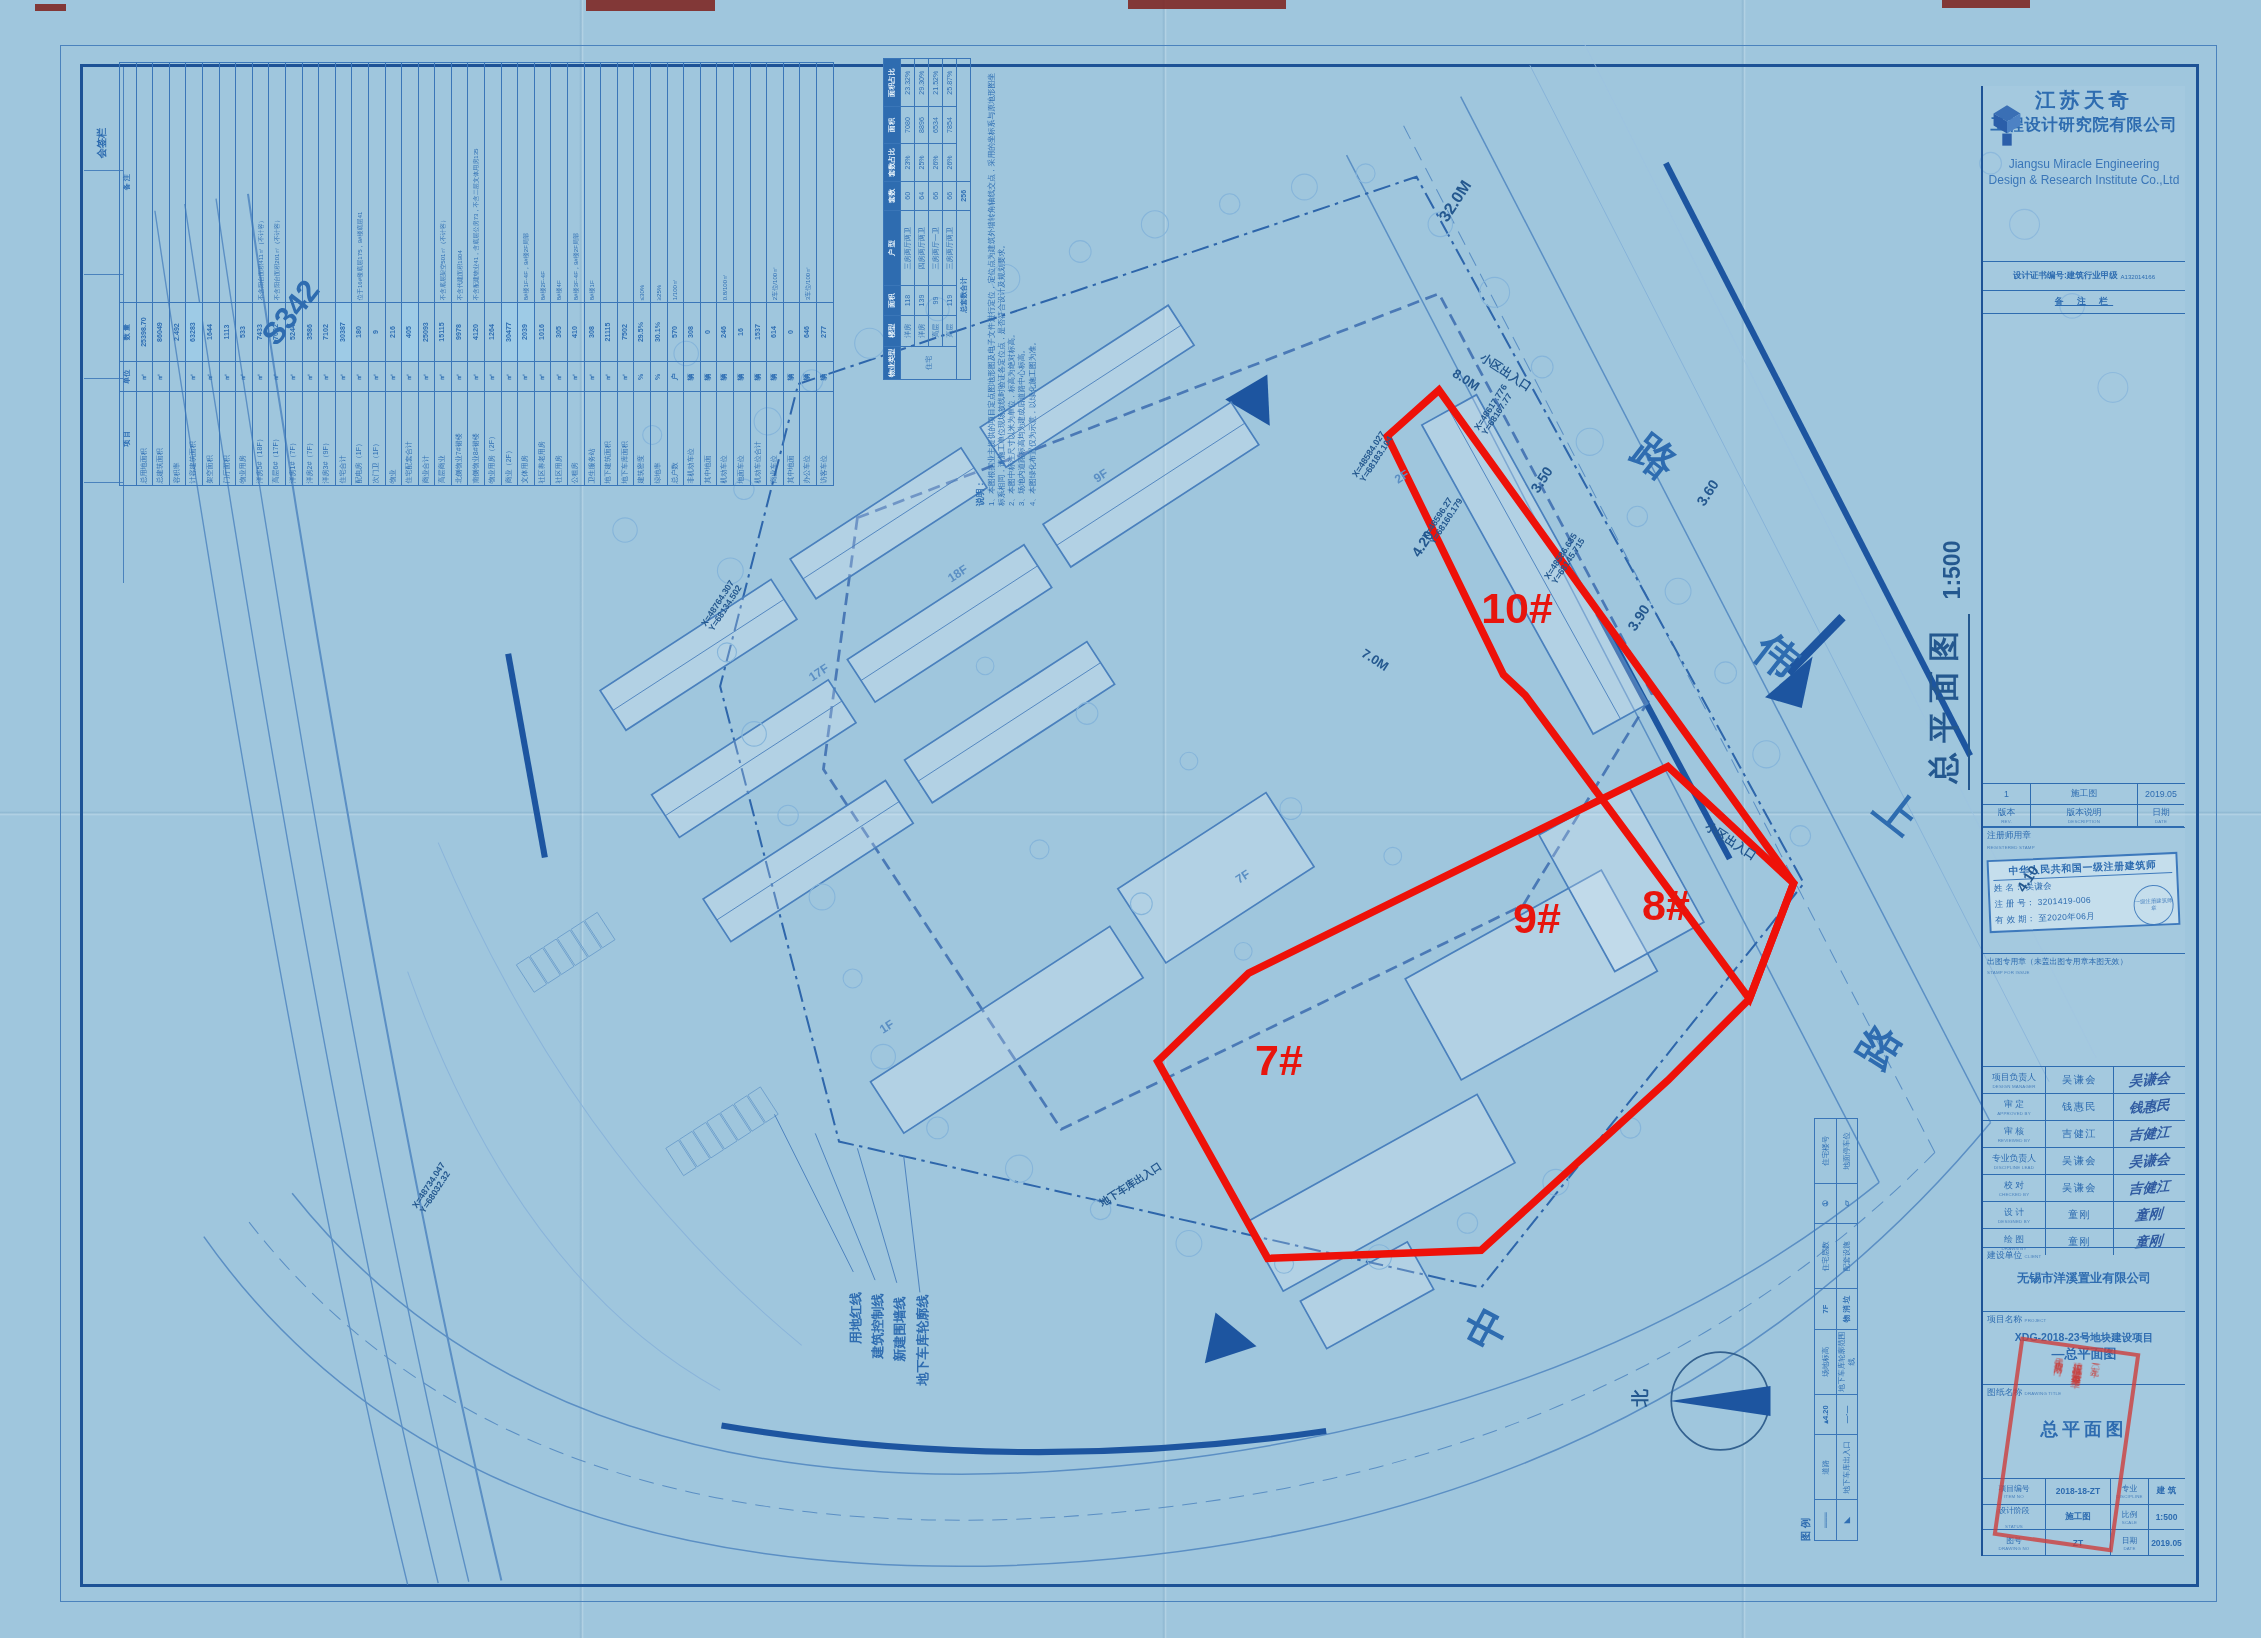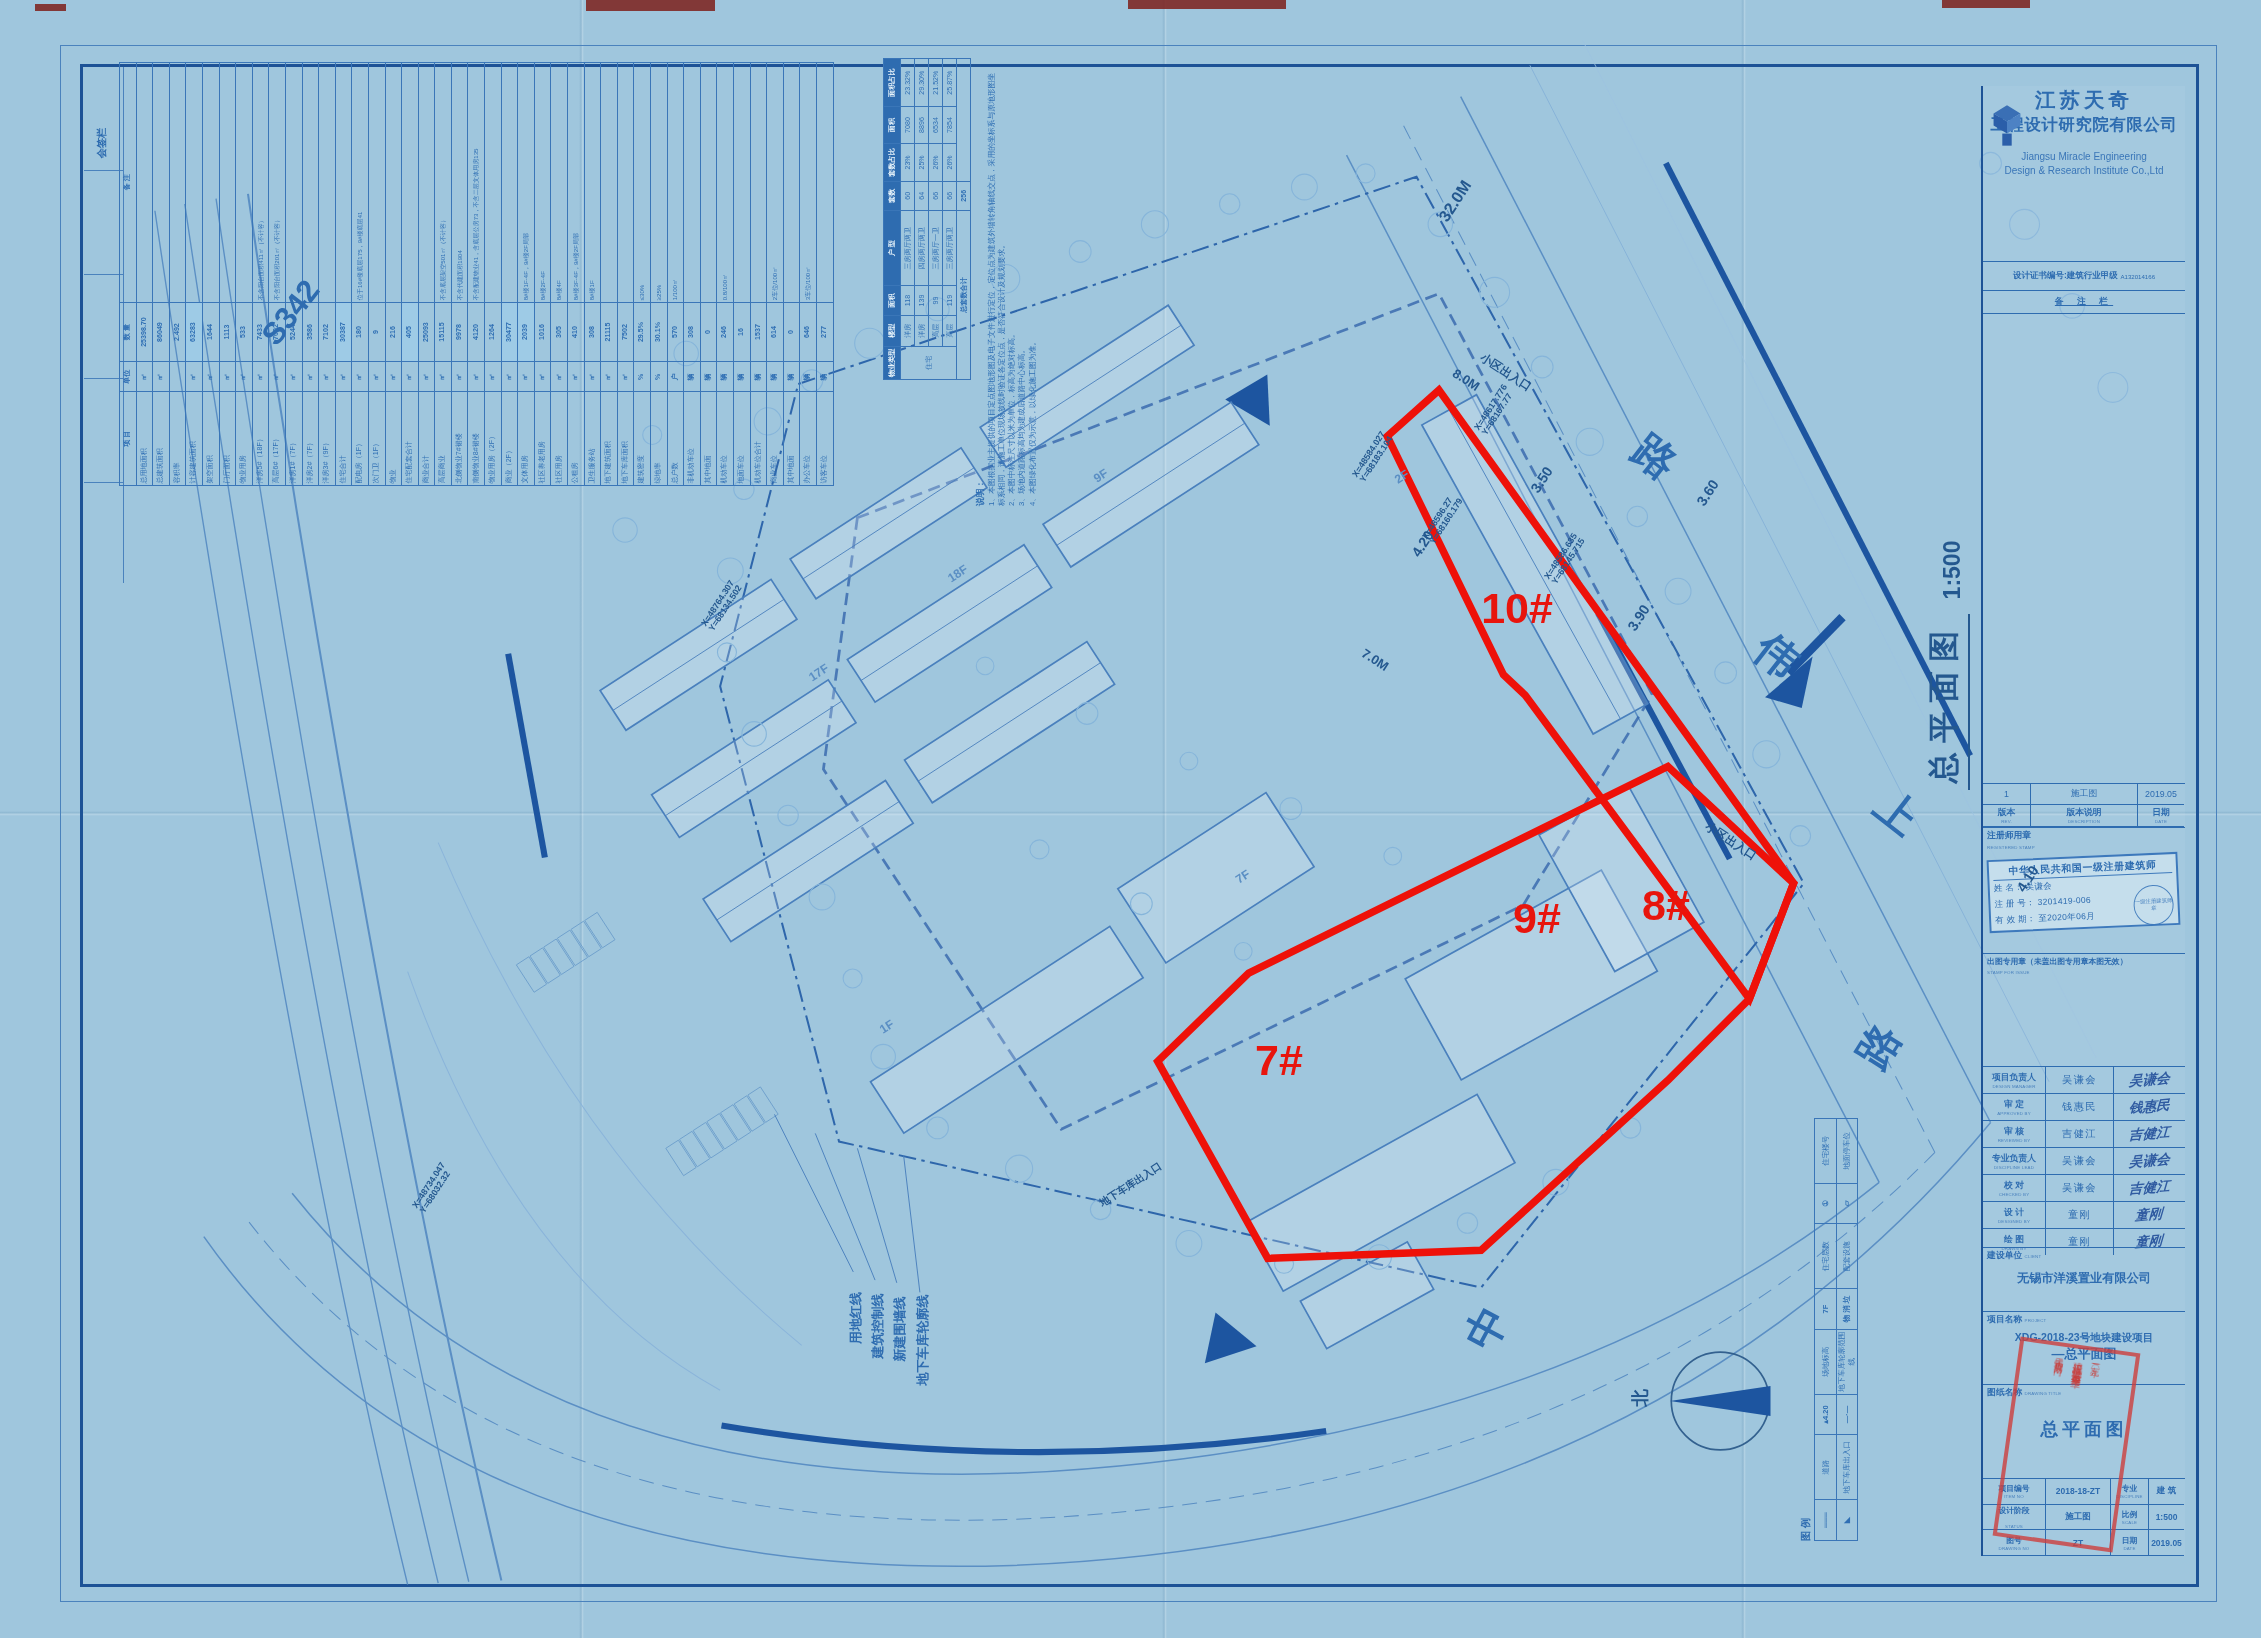--- a/index.html
+++ b/index.html
@@ -31,26 +31,26 @@
   .notes .nt{font-weight:bold;font-size:8.8px;}
   
   .ann{position:absolute;white-space:pre-line;font-weight:bold;transform:translate(-50%,-50%);line-height:1.05;}
   
   .vtitle{position:absolute;left:1922px;top:790px;width:489px;height:48px;transform:rotate(-90deg);transform-origin:top left;display:flex;align-items:flex-end;gap:15px;}
   .vtitle .t{font-size:31px;font-weight:bold;color:#24588f;border-bottom:2.7px double #24588f;padding:0 6.8px 2.7px 6.8px;letter-spacing:9.5px;}
   .vtitle .s{font-size:23px;font-weight:bold;color:#24588f;padding-bottom:4.1px;}
   
   .tb{position:absolute;left:1981px;top:86px;width:202px;height:1470px;border-left:2px solid #1d5296;background:rgba(255,255,255,.06);font-size:8.2px;}
   .tb .sec{border-top:1.4px solid #2e6cb0;position:relative;box-sizing:border-box;}
-  .tb .cn{font-size:8.8px;font-weight:bold;}
+  .tb .cn{font-size:8.8px;font-weight:normal;}
   .tb .en{font-size:4.4px;color:#4a82bd;letter-spacing:0.2px;}
   .logo{display:block;margin:17.7px auto 4.1px auto;}
   .cname1{text-align:center;font-size:20.4px;font-weight:bold;letter-spacing:4.1px;}
   .cname2{text-align:center;font-size:16.3px;font-weight:bold;letter-spacing:0.7px;}
-  .ceng{text-align:center;font-size:10px;margin-top:14px;line-height:1.35;color:#3a76b8;}
+  .ceng{text-align:center;font-size:12px;margin-top:20px;line-height:1.35;color:#3a76b8;}
   .certrow{display:flex;align-items:center;justify-content:center;height:100%;font-size:8.5px;font-weight:bold;gap:2.7px;}
   .certrow .no{font-size:6.1px;font-weight:normal;}
   .remarklbl{display:flex;align-items:center;justify-content:center;height:100%;font-size:8.8px;letter-spacing:5.4px;font-weight:bold;text-decoration:underline;}
   .grid3{display:grid;grid-template-columns:48px 107px 46px;}
   .grid3 > div{border-right:1px solid #2e6cb0;border-bottom:1px solid #2e6cb0;display:flex;flex-direction:column;align-items:center;justify-content:center;min-height:20.4px;text-align:center;}
   .grid3 > div:nth-child(3n){border-right:none;}
   .seclbl{padding:2px 4.1px 0 4.1px;}
   .stampbox{margin:5.4px 5.4px;border:2px solid #3d79bc;transform:rotate(-2.5deg);padding:1.4px 4.1px;position:relative;background:rgba(230,243,250,.5);}
   .stampbox .h{font-size:9.9px;font-weight:bold;text-align:center;border-bottom:1.4px solid #3d79bc;padding:1.4px 0;letter-spacing:0.7px;}
   .stampbox .r{font-size:8.5px;padding:2px 0;letter-spacing:0.3px;}

